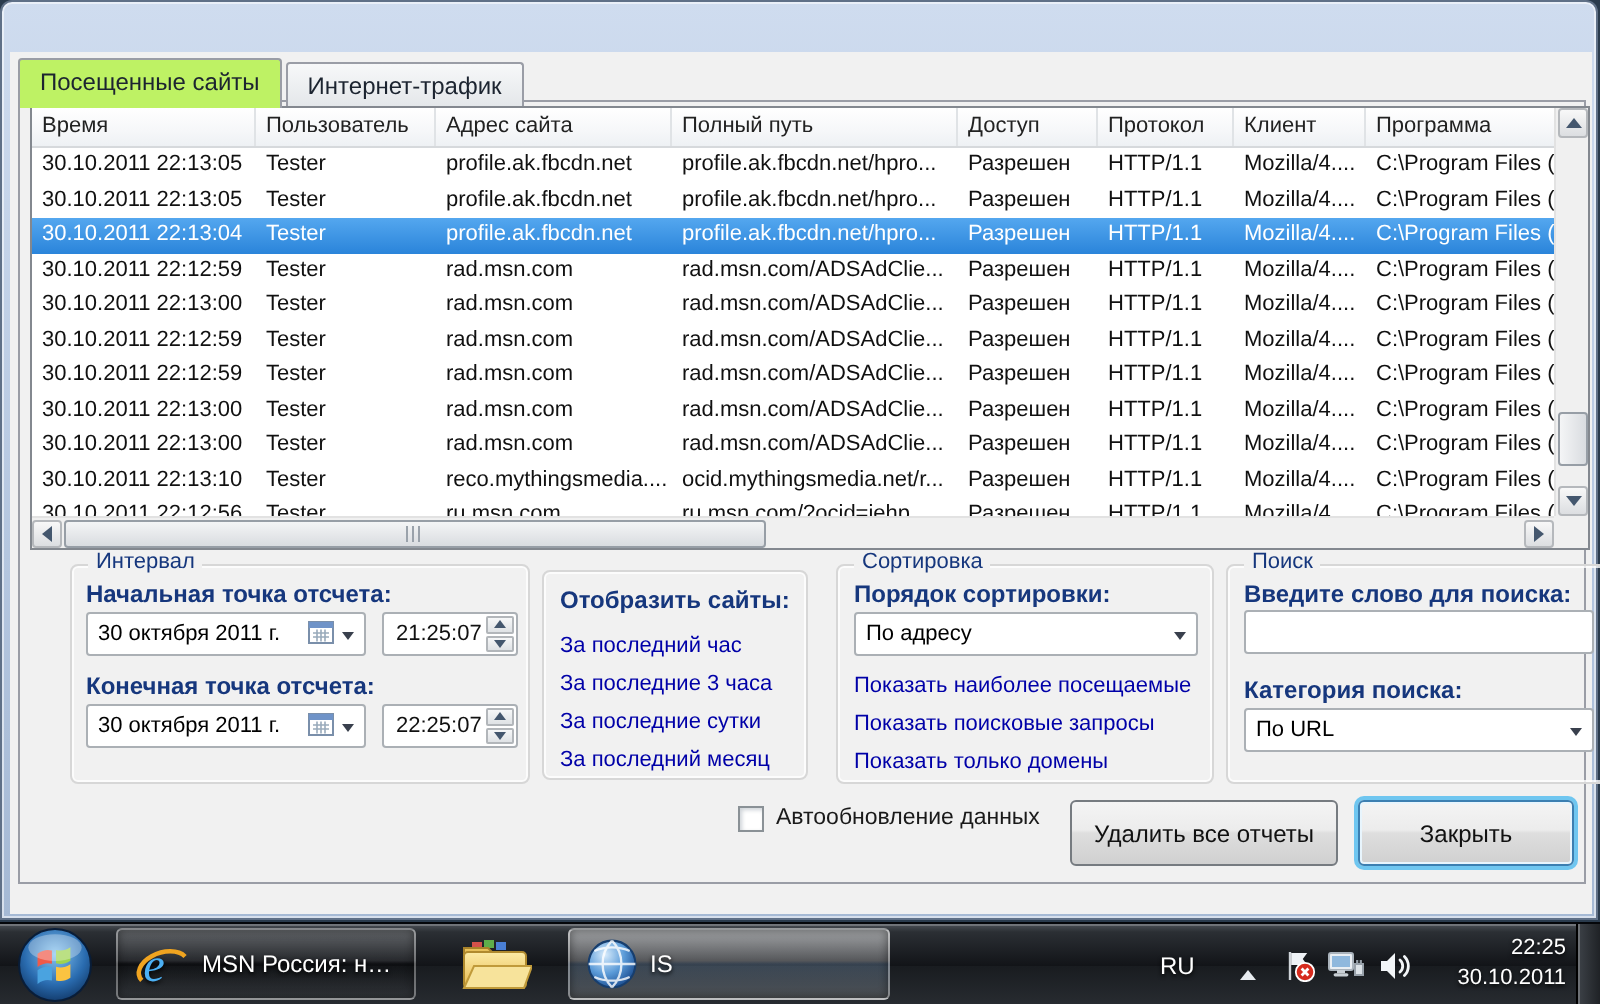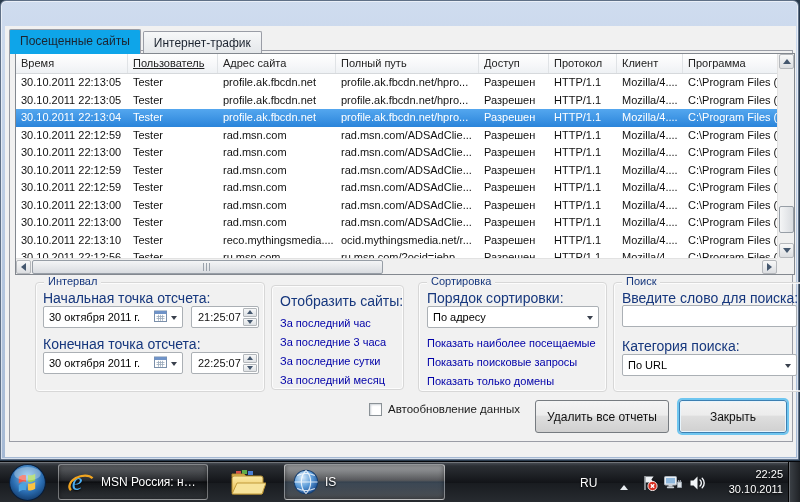--- a/index.html
+++ b/index.html
@@ -29,21 +29,21 @@
   .g-x::before,.g-x::after { content:""; position:absolute; left:0; top:4px; width:11px; height:2.4px; background:#fff; border-radius:1px; box-shadow:0 0 2px #7c241a; }
   .g-x::before { transform:rotate(45deg); } .g-x::after { transform:rotate(-45deg); }
 
   .client { position:absolute; left:4px; top:25px; width:791px; height:431px; background:#f1f1f1; }
 
   
   .tabs-row { position:absolute; left:4px; top:3px; display:flex; align-items:flex-end; z-index:3; }
   .tab { border:1px solid #9a9da6; border-bottom:none; border-radius:2px 2px 0 0;
     padding:4px 10px 3px; margin-right:2px; font-size:12px; color:#1c2430;
     background:linear-gradient(#f7f8f9,#e4e7ea); cursor:pointer; }
-  .tab.active { background:#0ea5e9; padding-bottom:6px; margin-bottom:-1px; }
+  .tab.active { background:#bef264; padding-bottom:6px; margin-bottom:-1px; }
 
   .tabpage { position:absolute; left:4px; top:24px; width:784px; height:392px;
     border:1px solid #9a9da6; background:#f1f1f1; }
 
   
   .listview { position:absolute; left:5px; top:2px; width:780px; height:222px;
     border:1px solid #83888f; background:#fff; }
   .lv-header { position:absolute; left:0; top:0; right:17px; height:20px; display:flex; overflow:hidden;
     background:linear-gradient(#ffffff,#f6f7f9 60%,#eef1f4); border-bottom:1px solid #d6d9dc; }
   .lv-hcell { flex:0 0 auto; padding:3px 0 0 5px; font-size:11px; color:#222;
@@ -75,21 +75,21 @@
   .tri.left { border-right:5px solid #44576e; margin-left:-4px; }
   .tri.right { border-left:5px solid #44576e; margin-right:-4px; }
 
   
   .grp { position:absolute; border:1px solid #d7d7d7; border-radius:4px; box-shadow:inset 0 0 0 1px rgba(255,255,255,.8);margin-left:16px; }
   .grp-title { position:absolute; top:-8px; left:8px; background:#f1f1f1; padding:0 4px; color:#16377d; font-size:11px; }
   .grp-interval { left:9px; top:231px; width:230px; height:110px; }
   .box-display { left:245px; top:234px; width:133px; height:105px; }
   .grp-sorting { left:392px; top:231px; width:189px; height:110px; }
   .grp-search  { left:587px; top:231px; width:192px; height:110px; }
-  .lbl { position:absolute; color:#16377d; font-size:14px; white-space:nowrap; }
+  .lbl { position:absolute; color:#16377d; font-size:12px; white-space:nowrap;font-weight:bold; }
 
   .combo { position:absolute; height:22px; background:#fff; border:1px solid #abb0b5; border-radius:2px;
     display:flex; align-items:center; padding:0 5px; font-size:11px; color:#000; cursor:default; }
   .combo .spacer { flex:1; }
   .arr-dn { width:0; height:0; border:3.5px solid transparent; border-top:4.5px solid #39404d; margin-top:4px; }
   .cal-ico { margin-right:4px; }
 
   .spinbox { position:absolute; height:22px; background:#fff; border:1px solid #abb0b5; border-radius:2px;
     display:flex; align-items:center; padding-left:6px; font-size:11px; }
   .spin-col { position:absolute; right:1px; top:1px; bottom:1px; width:14px; display:flex; flex-direction:column; gap:1px; }
@@ -171,21 +171,21 @@
       <div class="tabs-row">
         <div class="tab active">Посещенные сайты</div>
         <div class="tab">Интернет-трафик</div>
       </div>
 
       <div class="tabpage">
 
         <div class="listview">
           <div class="lv-header" id="lvHeader">
               <div class="lv-hcell" style="width: 112px;">Время</div>
-              <div class="lv-hcell" style="width: 90px; text-decoration: underline;">Пользователь</div>
+              <div class="lv-hcell" style="width: 90px;">Пользователь</div>
               <div class="lv-hcell" style="width: 118px;">Адрес сайта</div>
               <div class="lv-hcell" style="width: 143px;">Полный путь</div>
               <div class="lv-hcell" style="width: 70px;">Доступ</div>
               <div class="lv-hcell" style="width: 68px;">Протокол</div>
               <div class="lv-hcell" style="width: 66px;">Клиент</div>
               <div class="lv-hcell" style="width: 115px;">Программа</div>
             </div>
           <div class="lv-body" id="lvBody">
               <div class="lv-row">
                 <div class="lv-cell" style="width: 112px;">30.10.2011 22:13:05</div>

